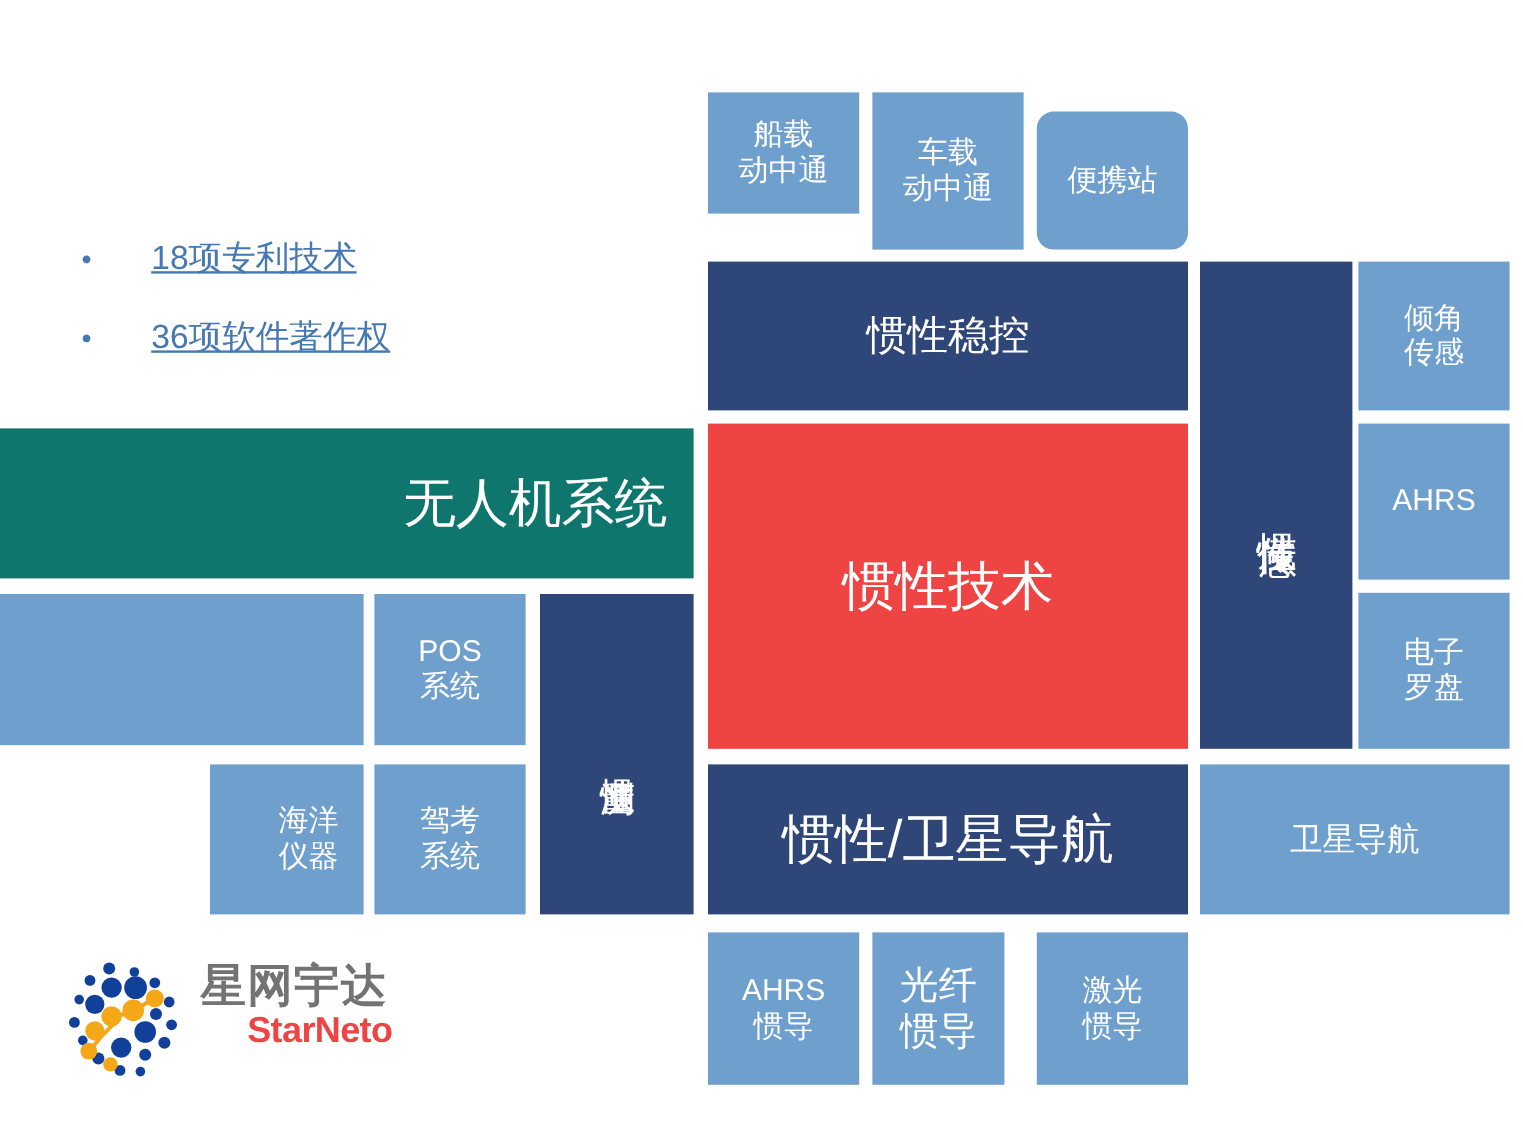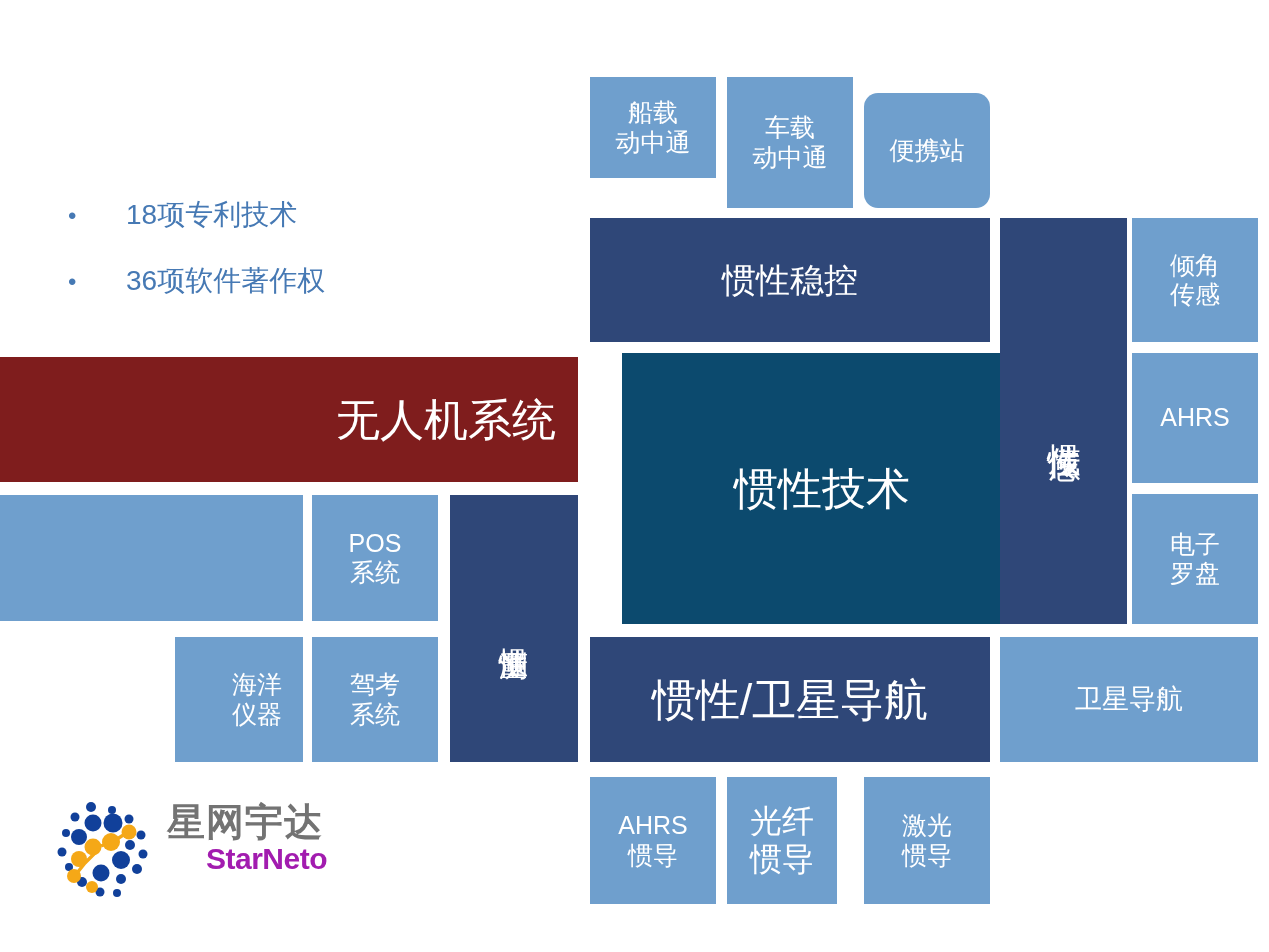--- a/index.html
+++ b/index.html
@@ -25,22 +25,22 @@
     align-items: center;
     justify-content: center;
     text-align: center;
     color: #ffffff;
     line-height: 1.18;
     box-sizing: border-box;
     white-space: pre-line;
   }
   .light  { background: #6f9fcd; }
   .mid    { background: #2f4778; }
-  .dark   { background: #0c4a6e; margin-left: 32px; }
-  .gray   { background: #7f1d1d; }
+  .dark   { background: #ef4444; }
+  .gray   { background: #0f766e; }
 
   .vert {
     writing-mode: vertical-rl;
     text-orientation: upright;
     letter-spacing: 0.06em;
     white-space: nowrap;
   }
 
   
   #title {
@@ -60,21 +60,21 @@
     color: #4679b4;
     font-size: 28px;
     white-space: nowrap;
   }
   .bullet-dot {
     width: 26px;
     display: inline-block;
     font-size: 24px;
     color: #4679b4;
   }
-  .bullet-text { margin-left: 32px; }
+  .bullet-text { margin-left: 32px; text-decoration: underline; }
 
   
   #logo {
     position: absolute;
     left: 55px;
     top: 797px;
     width: 270px;
     height: 105px;
   }
   #logo-mark {
@@ -94,21 +94,21 @@
     font-size: 38px;
     font-weight: 700;
     color: #737373;
     letter-spacing: 1px;
     line-height: 1.05;
     white-space: nowrap;
   }
   #logo-en {
     font-size: 30px;
     font-weight: 700;
-    color: #a21caf;
+    color: #ef4444;
     letter-spacing: -0.5px;
     line-height: 1.05;
     text-align: right;
     white-space: nowrap;
   }
 </style>
 </head>
 <body>
 
 <div id="slide">

